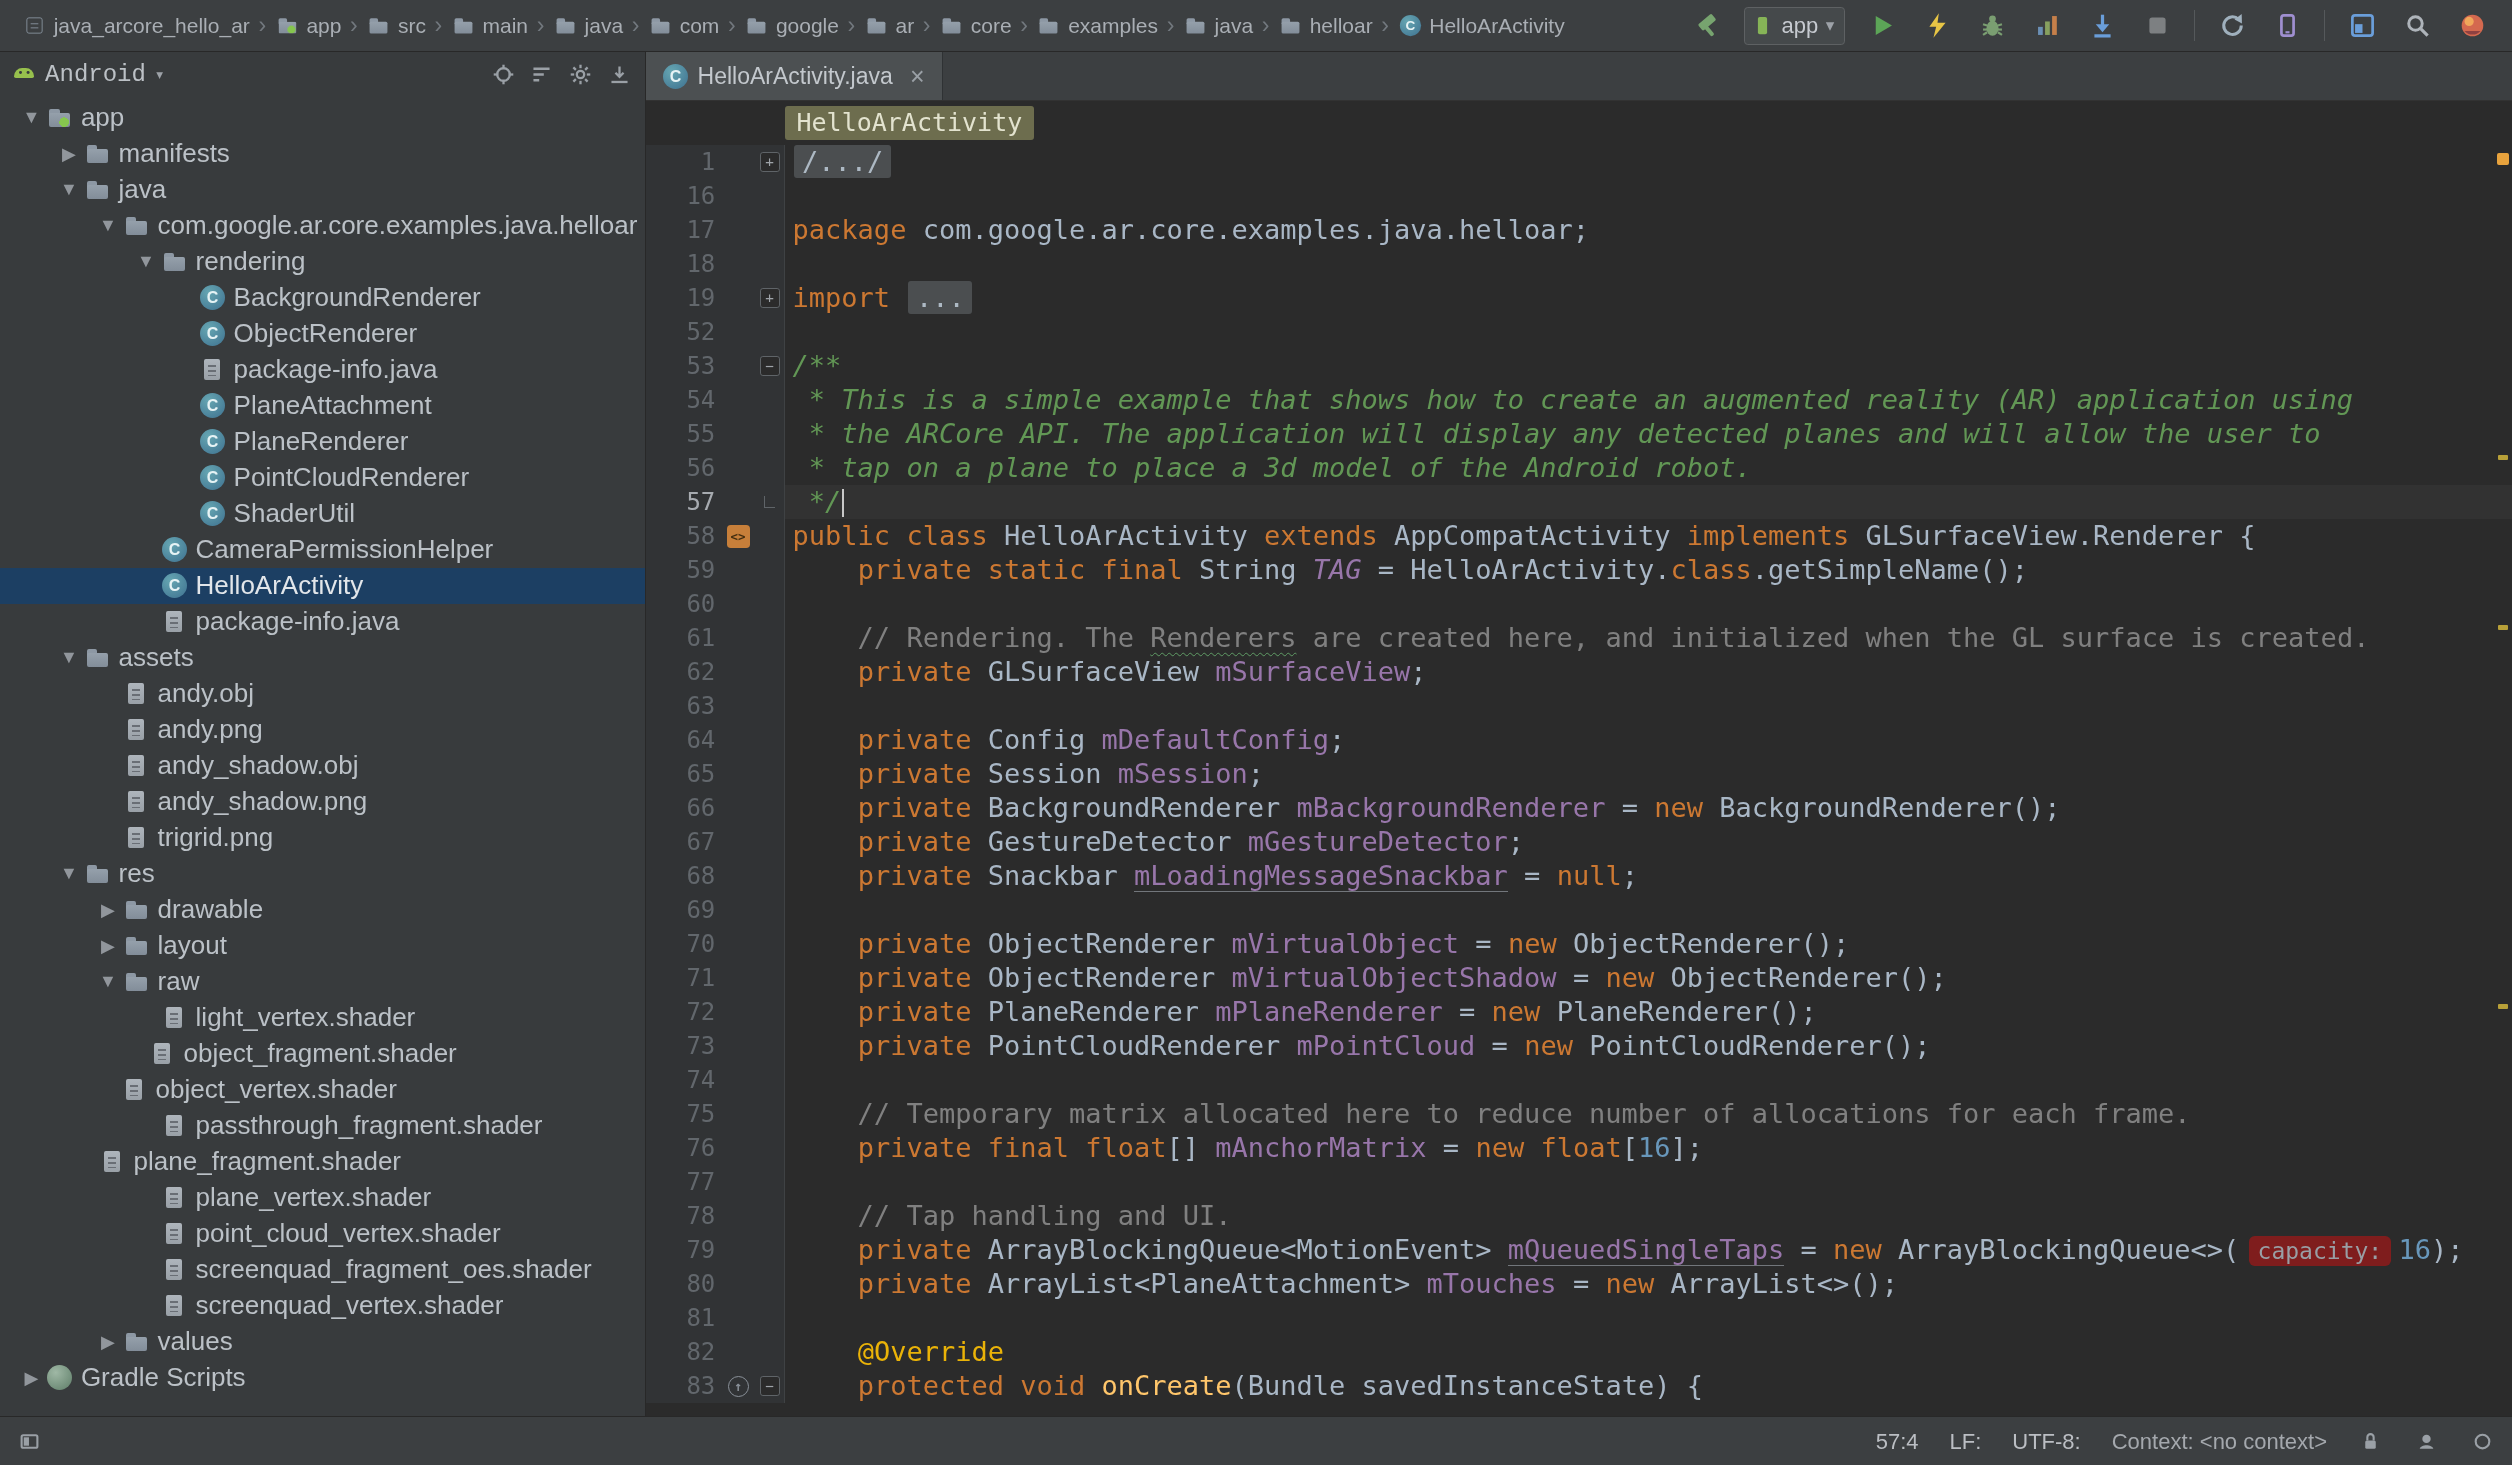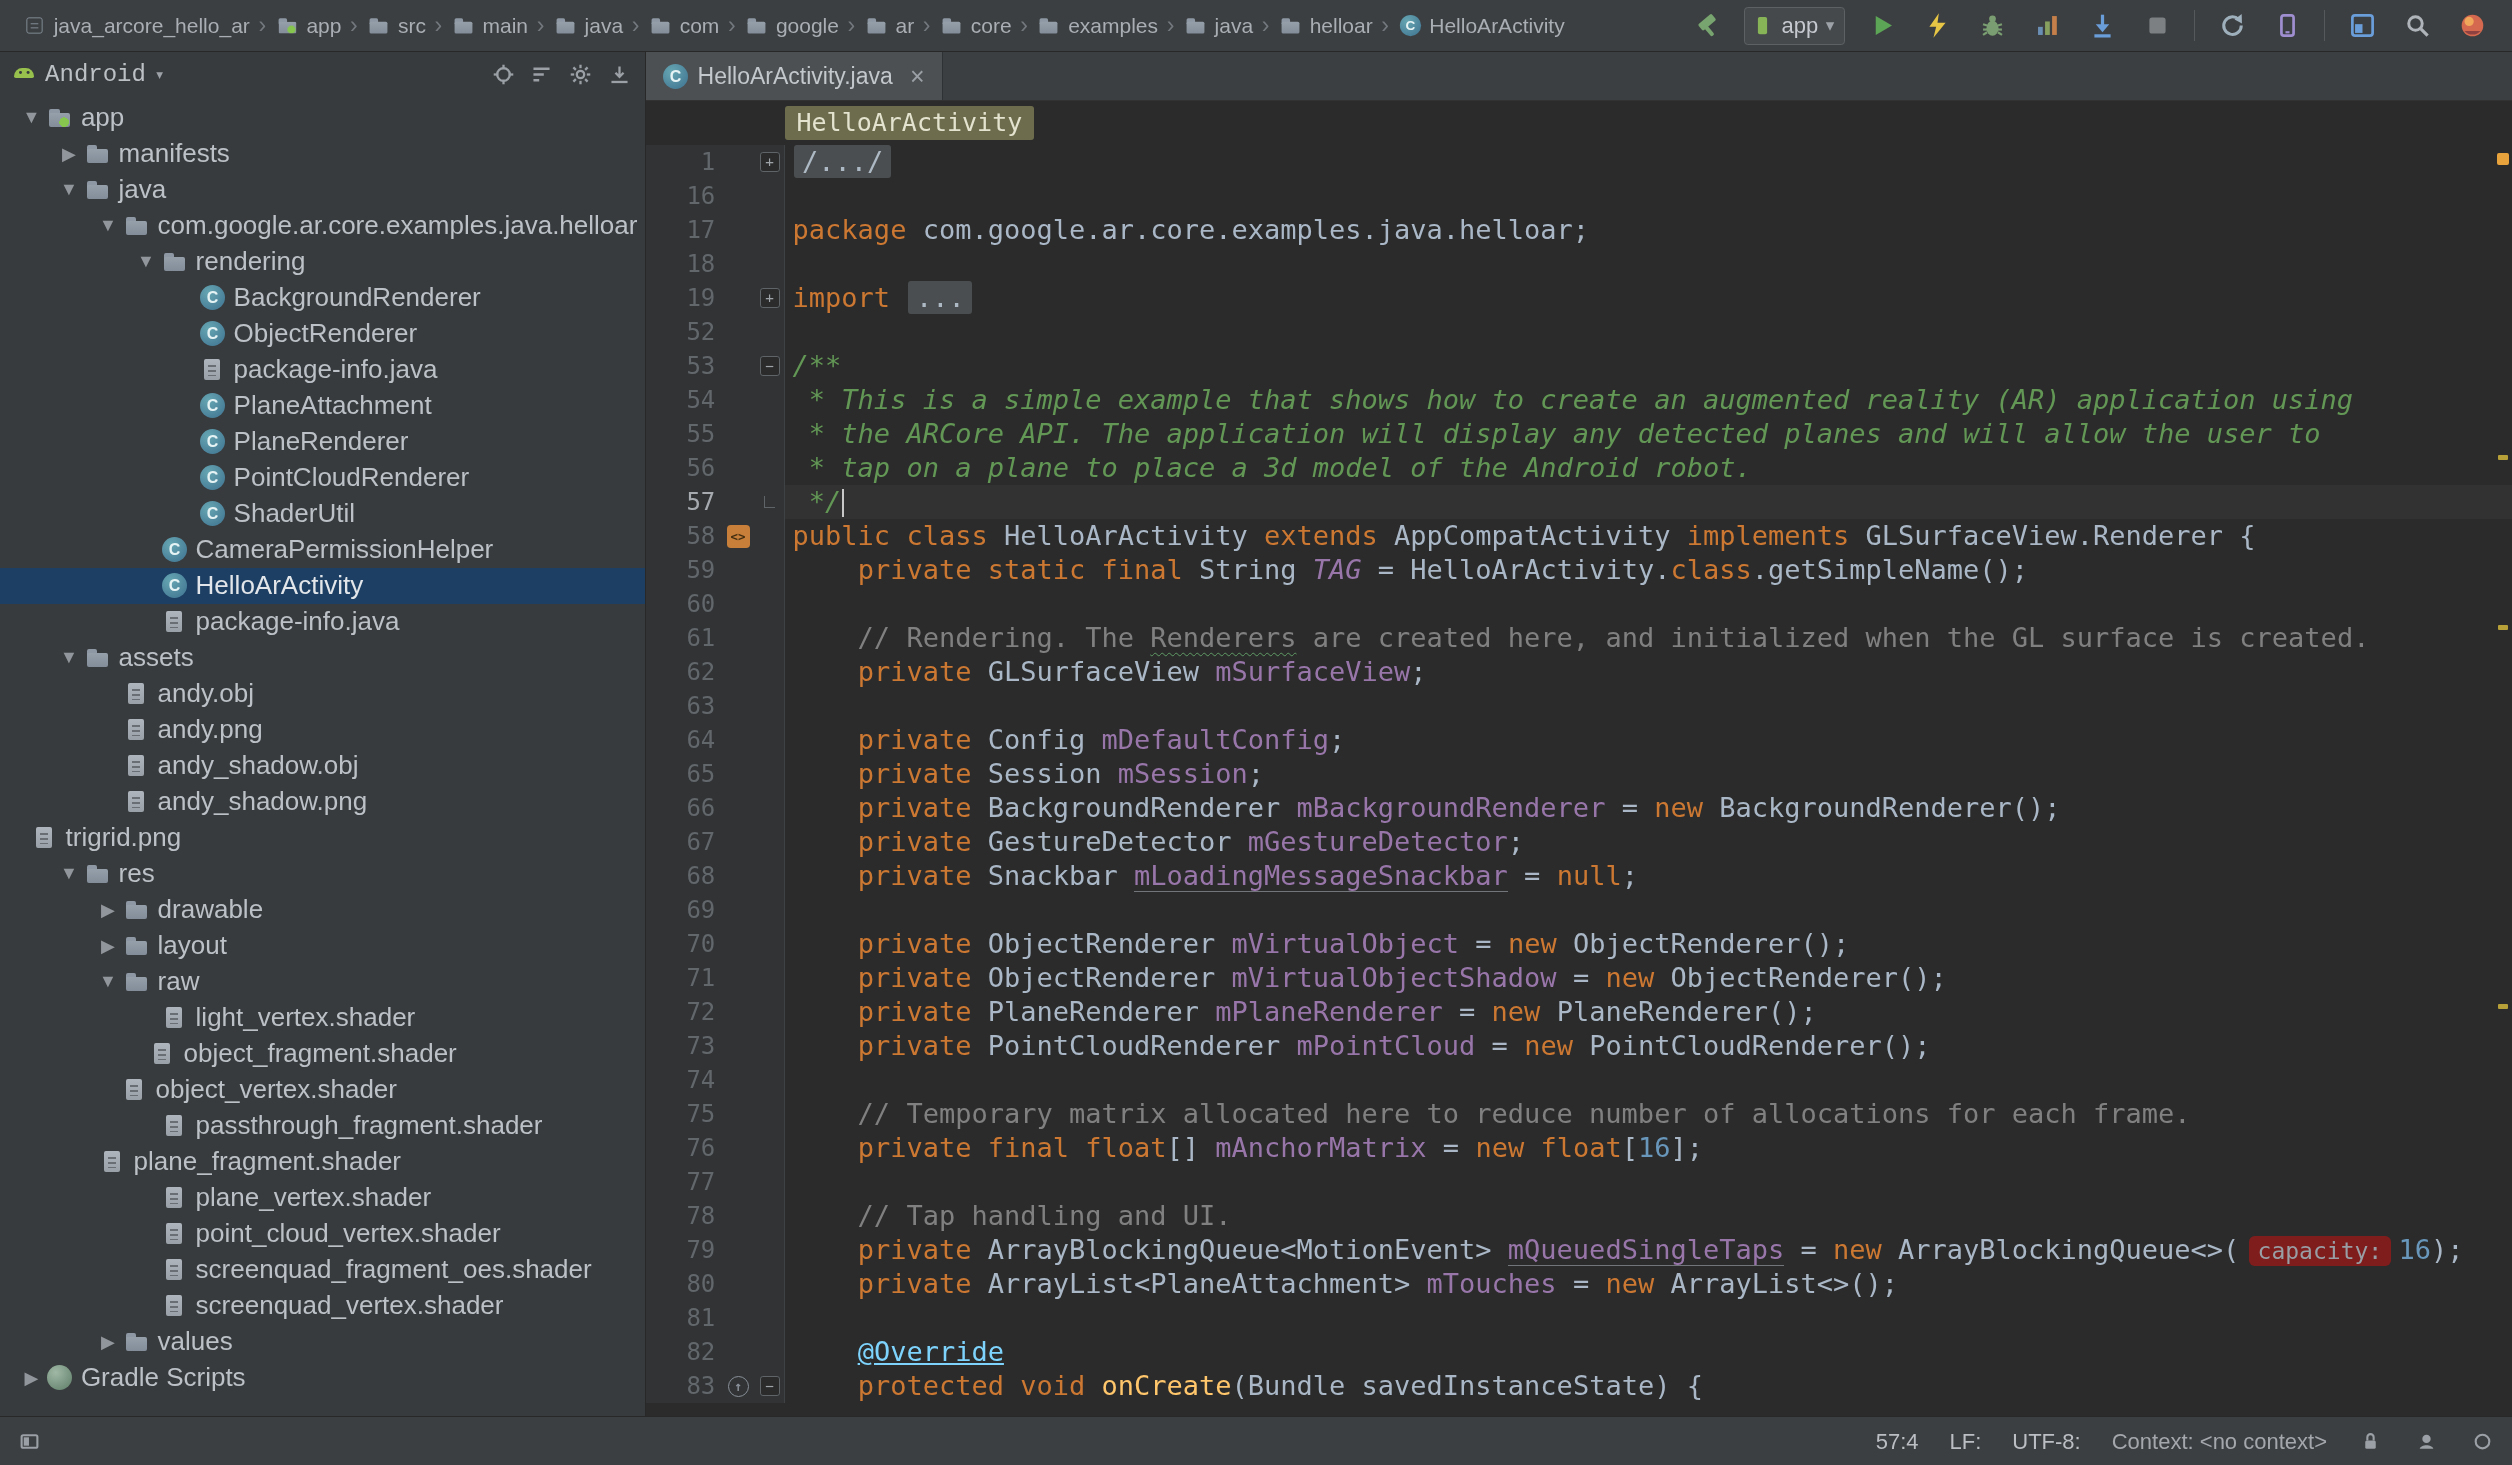--- a/index.html
+++ b/index.html
@@ -73,21 +73,21 @@
   .caret{display:inline-block;width:1.9px;height:28px;background:#c8c8c8;vertical-align:text-bottom;margin-left:1px;}
   .s-d{color:#a9b7c6;}
   .s-k{color:#cc7832;}
   .s-c{color:#808080;}
   .s-ct{color:#808080;text-decoration:underline wavy #5f9b65 1.4px;text-underline-offset:4.8px;}
   .s-j{color:#629755;font-style:italic;}
   .s-f{color:#9876aa;text-align:center;}
   .s-fu{color:#9876aa;border-bottom:1.9px solid #72767b;}
   .s-sf{color:#9876aa;font-style:italic;}
   .s-n{color:#6897bb;}
-  .s-a{color:#7dd3fc;text-decoration:underline;}
+  .s-a{color:#eab308;}
   .s-m{color:#ffc66b;}
   .s-fc{background:#4b4e50;color:#adb9c4;border-radius:2.9px;padding:1px 7.6px;margin:0 1.9px;}
   .s-h{background:#7f1d1d;color:#999ea4;border-radius:5.7px;padding:1.9px 8.6px;margin:0 7.6px 0 9.6px;font-size:23px;}
   .stripe{position:absolute;top:0;right:0;width:17px;height:100%;}
   .stripe .topmark{position:absolute;top:7.6px;right:2.9px;width:12.4px;height:12.4px;background:#e8a33d;border-radius:1.9px;}
   .smark{position:absolute;right:3.8px;width:10.5px;height:4.8px;background:#b8a038;border-radius:1px;}
   
   .statusbar{height:50px;background:#3c3f41;border-top:1px solid #282828;display:flex;align-items:center;padding:0 17px;box-sizing:border-box;font-size:22px;color:#bbbec3;}
   .statusbar .right{margin-left:auto;display:flex;align-items:center;gap:31px;}
   .sitem{white-space:nowrap;}
@@ -402,21 +402,21 @@
         <div class="trow" style="padding-left: 92px;">
           <span class="arr"></span>
           <span class="ic ic-file"></span>
           <span class="tlabel">andy_shadow.obj</span>
         </div>
         <div class="trow" style="padding-left: 92px;">
           <span class="arr"></span>
           <span class="ic ic-file"></span>
           <span class="tlabel">andy_shadow.png</span>
         </div>
-        <div class="trow" style="">
+        <div class="trow" style="padding-left: 92px;">
           <span class="arr"></span>
           <span class="ic ic-file"></span>
           <span class="tlabel">trigrid.png</span>
         </div>
         <div class="trow" style="padding-left: 53px;">
           <span class="arr">▼</span>
           <span class="ic ic-folder"></span>
           <span class="tlabel">res</span>
         </div>
         <div class="trow" style="padding-left: 92px;">

